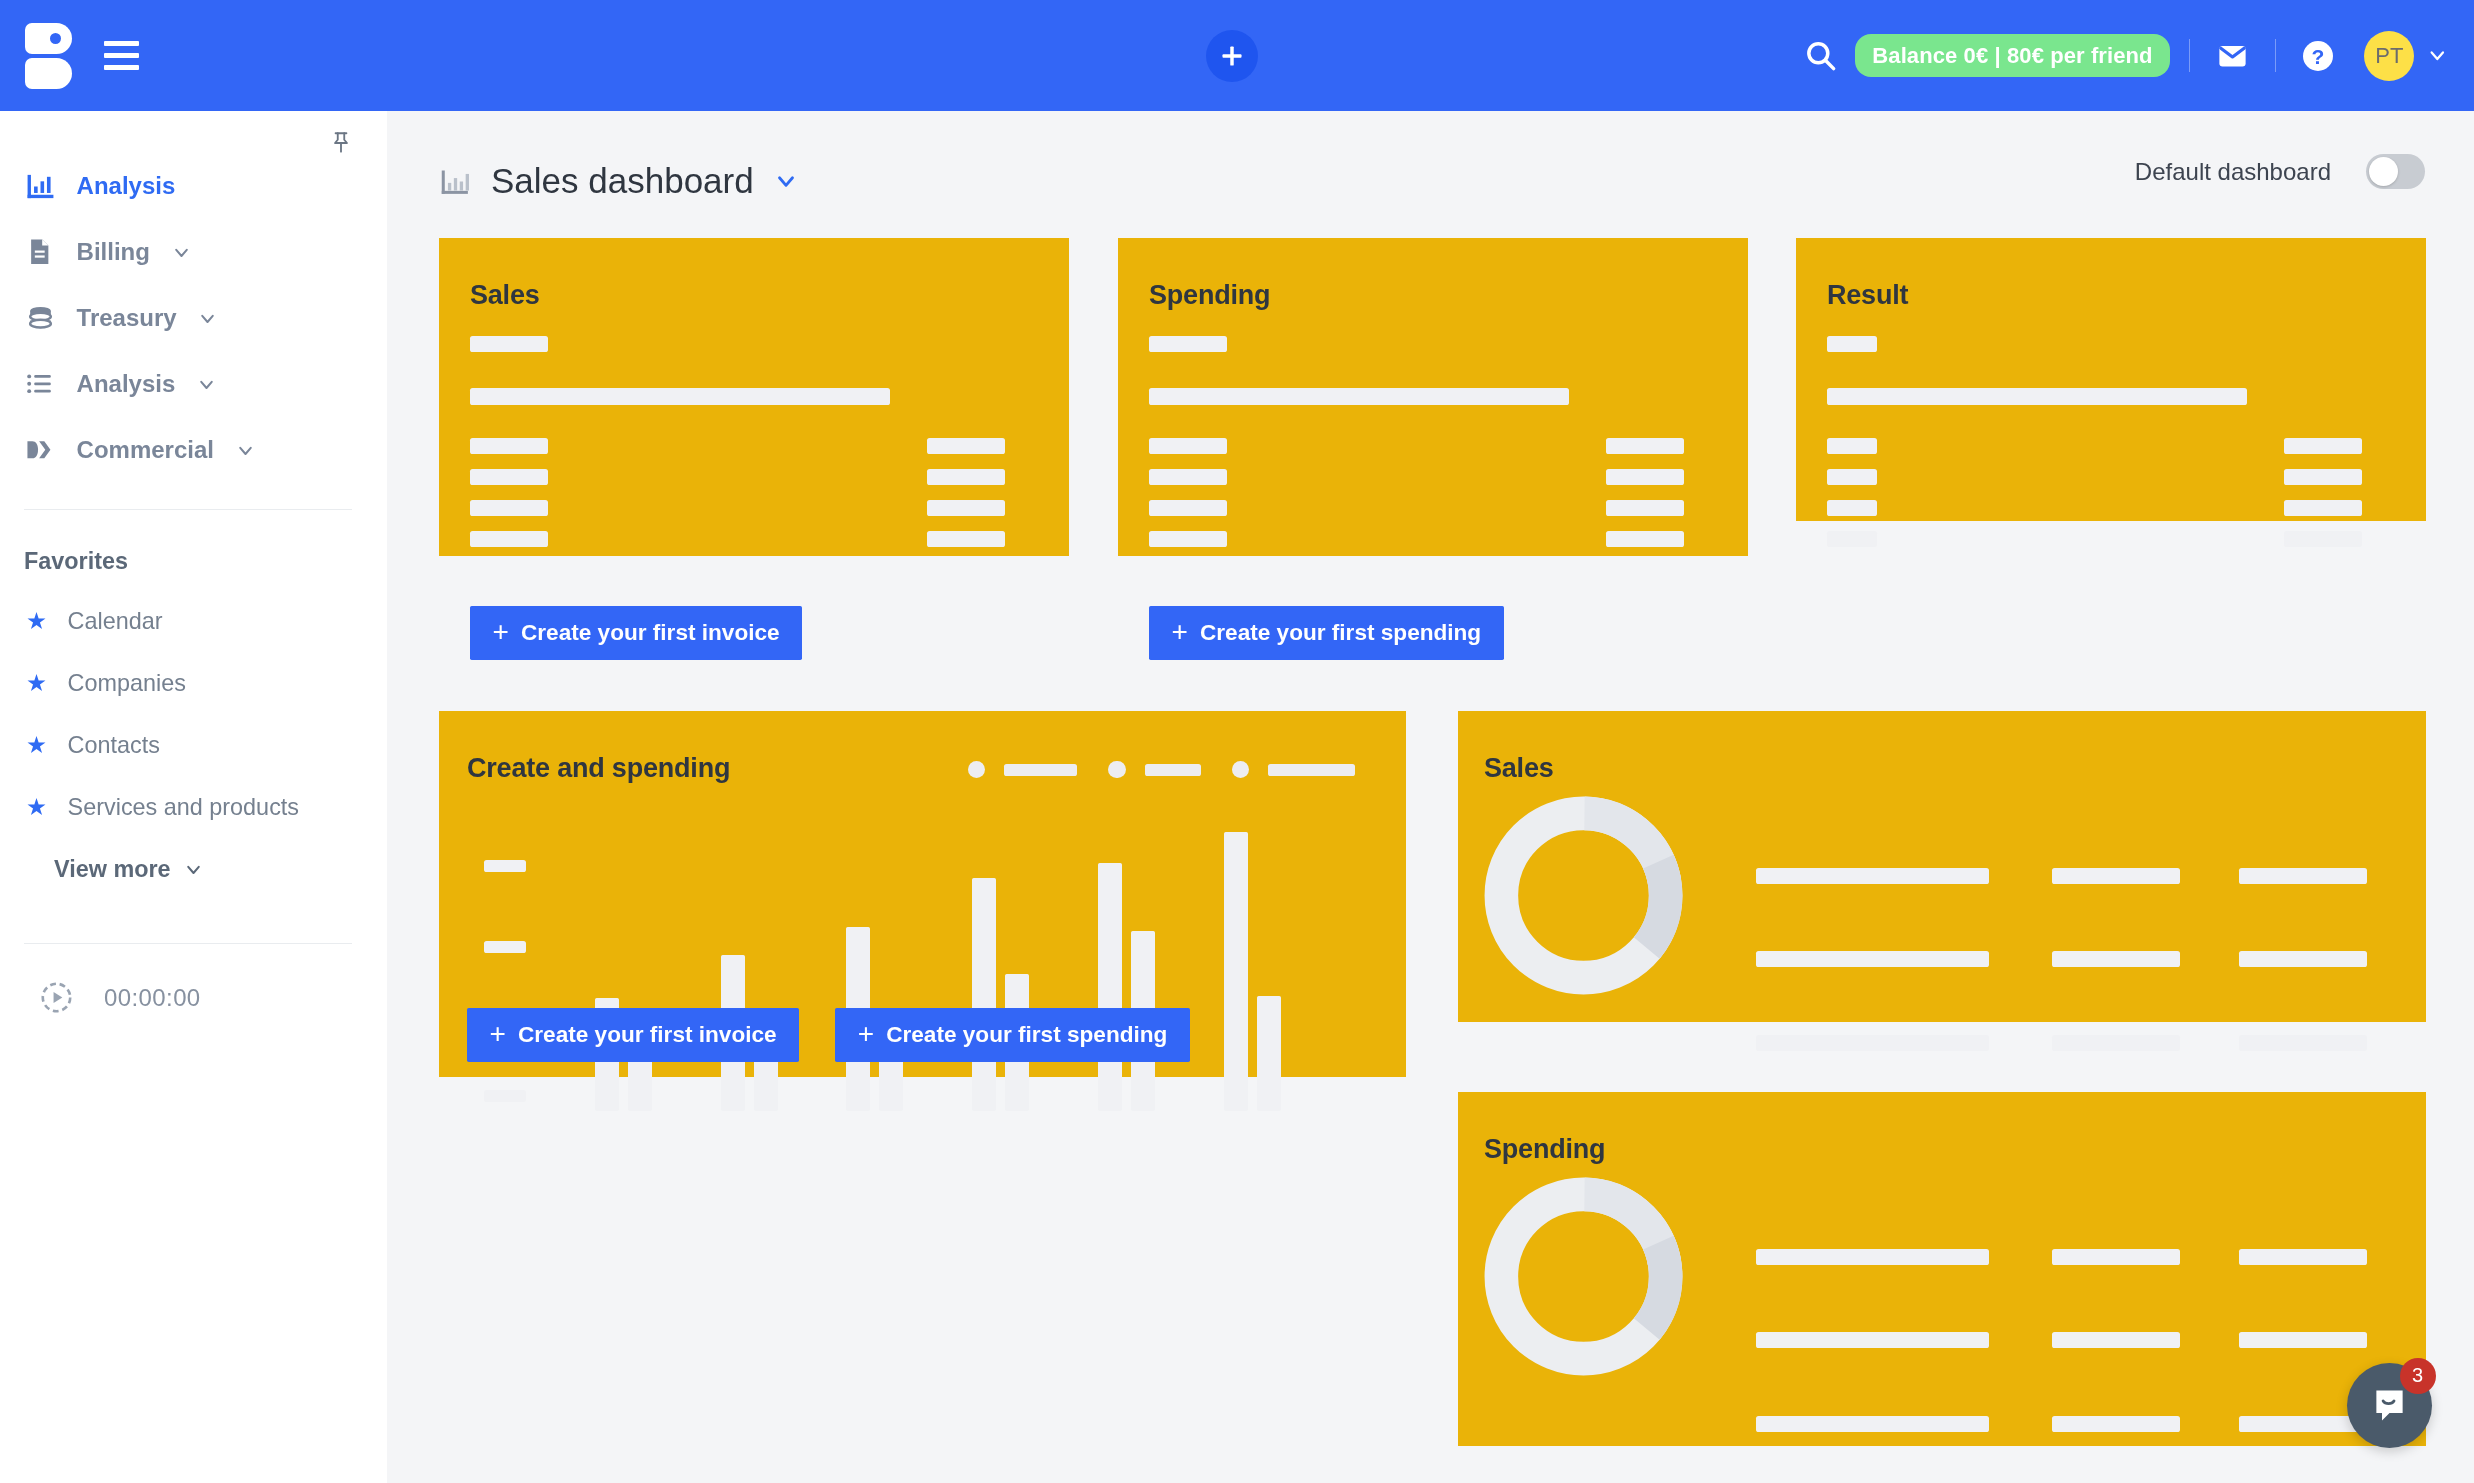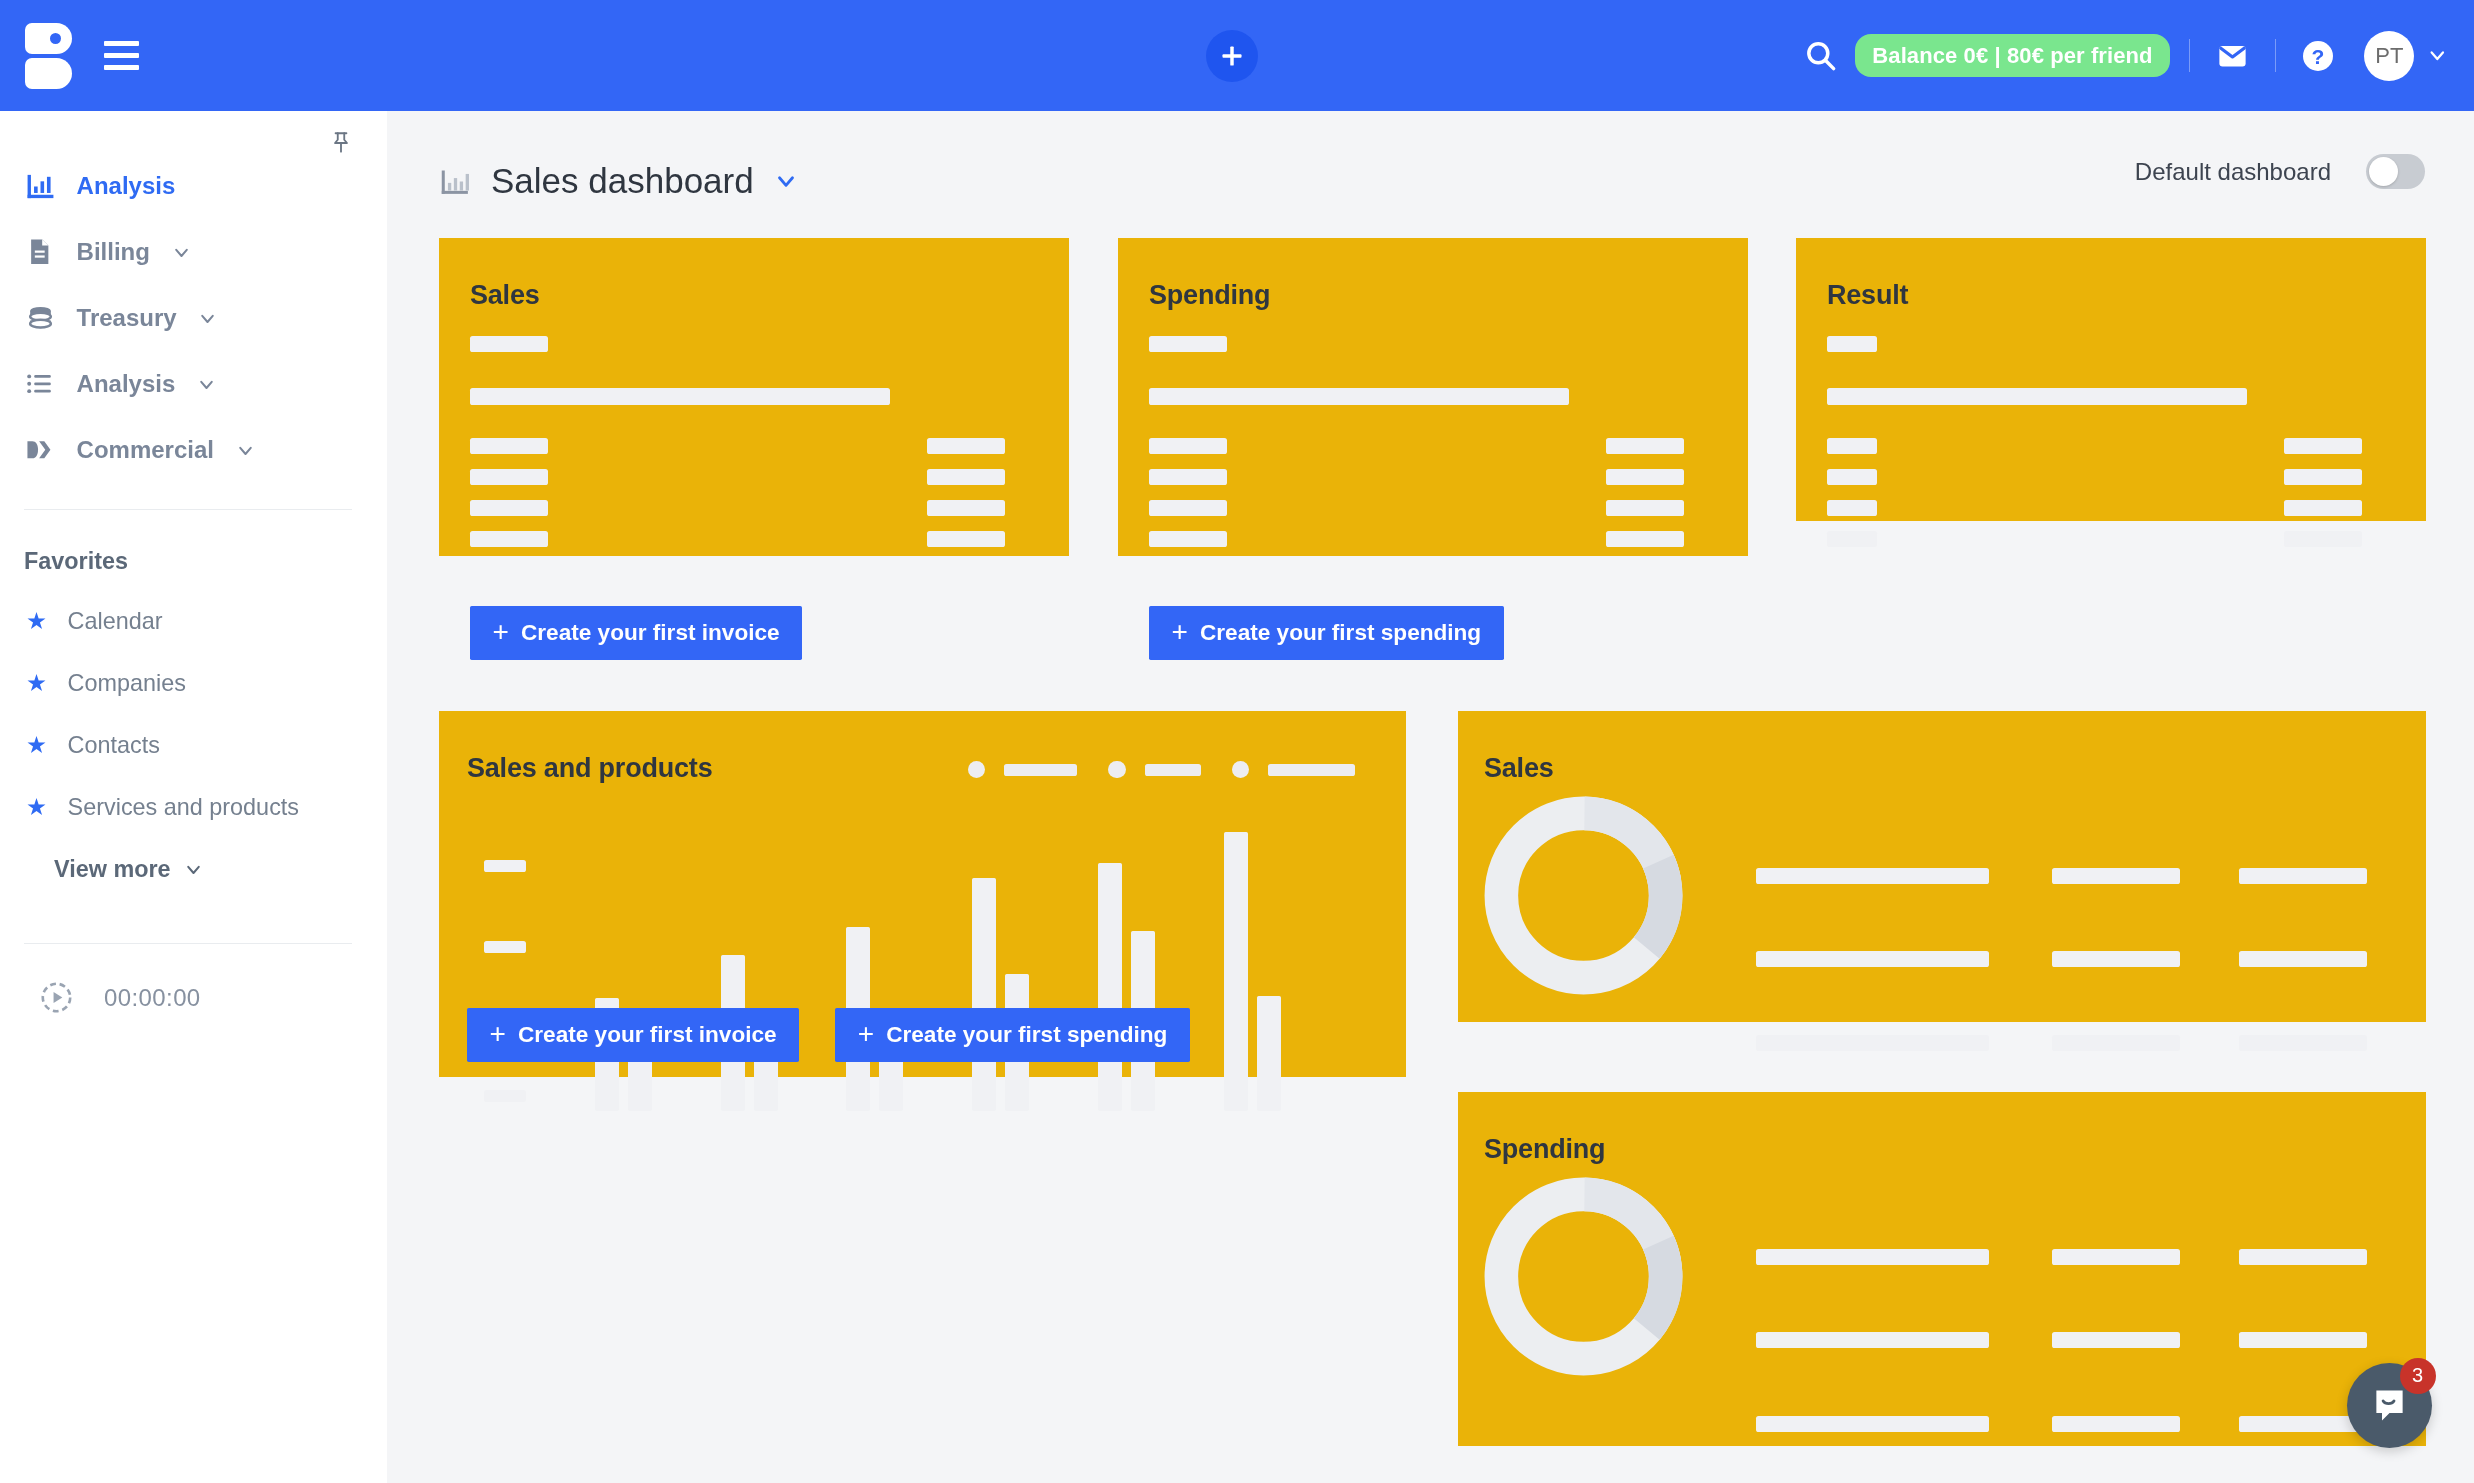--- a/index.html
+++ b/index.html
@@ -65,21 +65,21 @@
     background: #7ae68e; color: #ffffff;
     font-size: 22px; font-weight: 600;
     padding: 8.7px 17.4px; border-radius: 16px;
     white-space: nowrap; margin-left: 7px; cursor: pointer;
     letter-spacing: 0.1px;
   }
   .tb-div { width:0.9px; height:33px; background: rgba(255,255,255,.35); margin: 0 19px; }
   .tb-icon { width: 47px; display:flex; align-items:center; justify-content:center; cursor:pointer; }
   .avatar {
     width: 50px; height: 50px; border-radius: 50%;
-    background: #ffffff; color: #6c6c6c;
+    background: #fde047; color: #6c6c6c;
     display: flex; align-items: center; justify-content: center;
     font-size: 22px; margin-left: 22.6px; cursor: pointer;
   }
   .avatar-caret { margin-left: 12px; cursor: pointer; display:flex; }
 
   
   .sidebar {
     position: absolute; top: 111px; left: 0;
     width: 387px; height: 1373px;
     background: #ffffff;
@@ -470,21 +470,21 @@
     <div class="sk" style="position:absolute; left:31px; top:231px; width:50px; height:15.6px;"></div>
     <div class="sk" style="position:absolute; left:31px; top:262px; width:50px; height:15.6px;"></div>
     <div class="sk" style="position:absolute; left:31px; top:293px; width:50px; height:15.6px;"></div>
     <div class="sk" style="position:absolute; left:488px; top:200px; width:78px; height:15.6px;"></div>
     <div class="sk" style="position:absolute; left:488px; top:231px; width:78px; height:15.6px;"></div>
     <div class="sk" style="position:absolute; left:488px; top:262px; width:78px; height:15.6px;"></div>
     <div class="sk" style="position:absolute; left:488px; top:293px; width:78px; height:15.6px;"></div>
   </div>
 
   <div class="card" style="left:52px; top:600px; width:967px; height:366px;">
-    <div class="card-title" style="margin:42px 0 0 28px;">Sales and products</div>
+    <div class="card-title" style="margin:42px 0 0 28px;">Create and spending</div>
 
     <div style="position:absolute; left:529px; top:50px; display:flex; align-items:center; gap:19px;">
       <span class="legend-dot"></span>
       <span class="legend-bar" style="width:73px"></span>
       <span class="legend-dot" style="margin-left:12px"></span>
       <span class="legend-bar" style="width:56px"></span>
       <span class="legend-dot" style="margin-left:12px"></span>
       <span class="legend-bar" style="width:87px"></span>
     </div>
 

